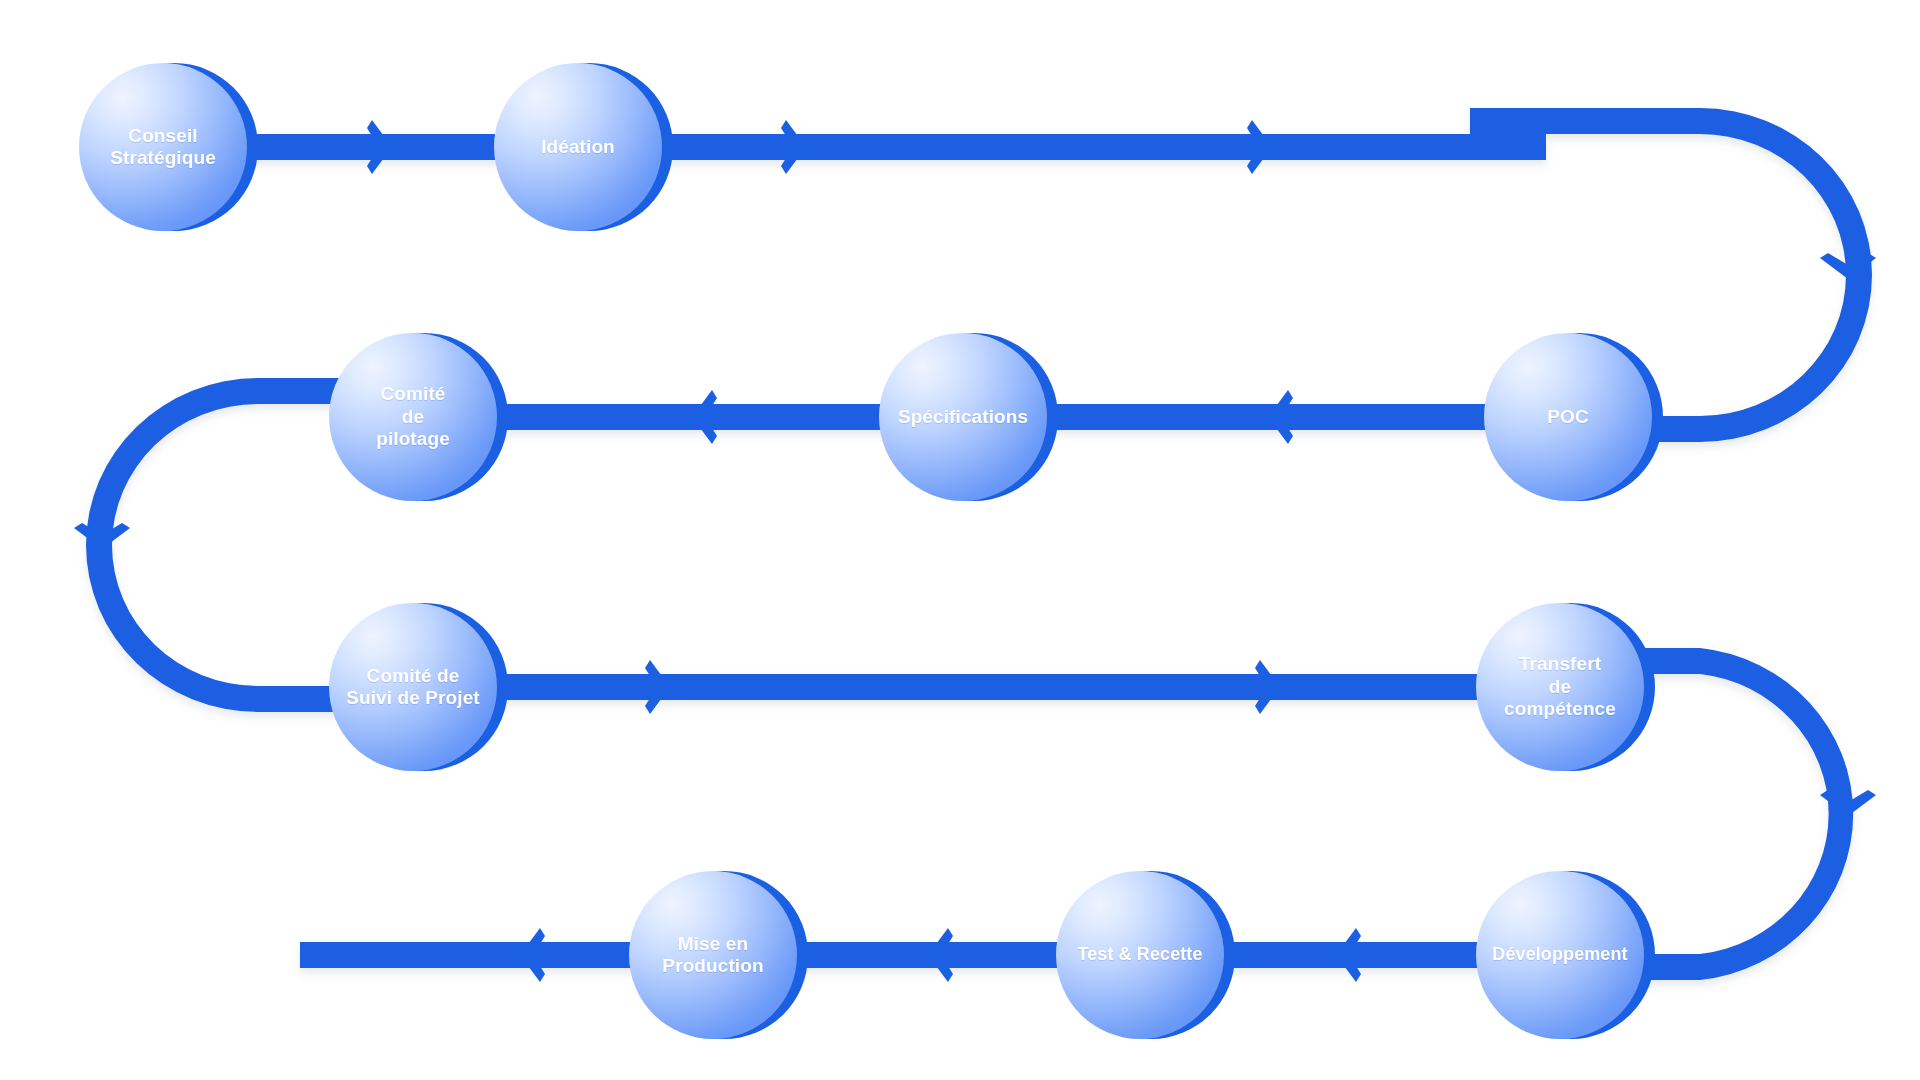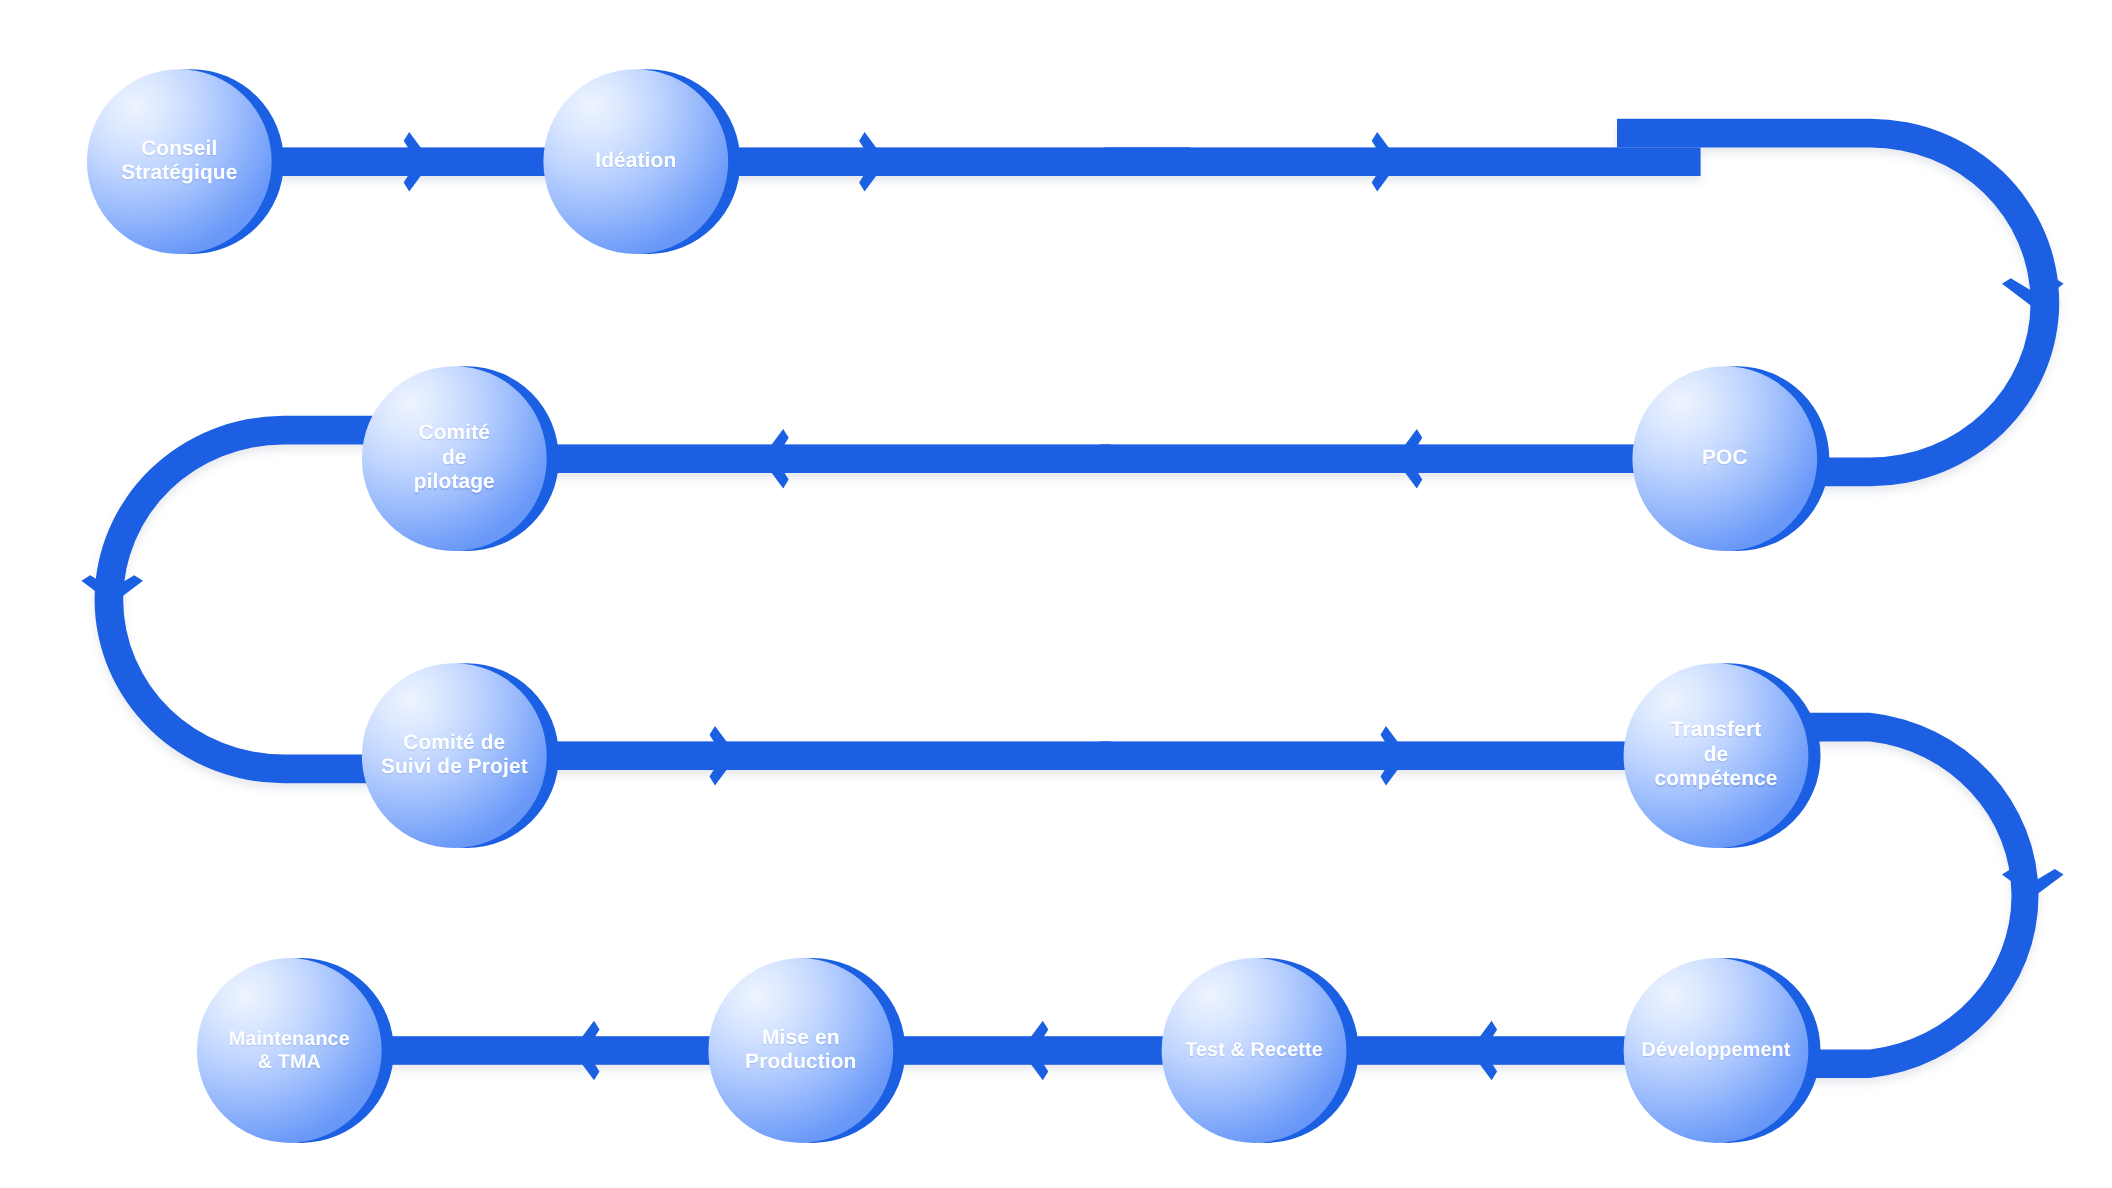--- a/index.html
+++ b/index.html
@@ -188,20 +188,25 @@
     </div>
 
 
 
     <div class="node sh-right" style="left:1568px; top:417px;">
       <div class="ring"></div>
       <div class="ball"></div>
       <div class="label">POC</div>
     </div>
 
+    <div class="node sh-right" style="left:963px; top:417px;">
+      <div class="ring"></div>
+      <div class="ball"></div>
+      <div class="label">Spécifications</div>
+    </div>
 
     <div class="node sh-right" style="left:413px; top:417px;">
       <div class="ring"></div>
       <div class="ball"></div>
       <div class="label">Comité
 de
 pilotage</div>
     </div>
 
     <div class="node sh-right" style="left:413px; top:687px;">
@@ -225,28 +230,22 @@
       <div class="ball"></div>
       <div class="label" style="font-size:18px;">Développement</div>
     </div>
 
     <div class="node sh-right" style="left:1140px; top:955px;">
       <div class="ring"></div>
       <div class="ball"></div>
       <div class="label" style="font-size:18px;">Test &amp; Recette</div>
     </div>
 
-    <div class="node sh-right" style="left:728px; top:955px;">
+    <div class="node sh-right" style="left:713px; top:955px;">
       <div class="ring"></div>
       <div class="ball"></div>
       <div class="label">Mise en
 Production</div>
     </div>
 
-    <div class="node sh-right" style="left:263px; top:955px;">
-      <div class="ring"></div>
-      <div class="ball"></div>
-      <div class="label" style="font-size:18px;">Maintenance
-&amp; TMA</div>
-    </div>
 
   </div>
 </div>
 
 </body></html>

